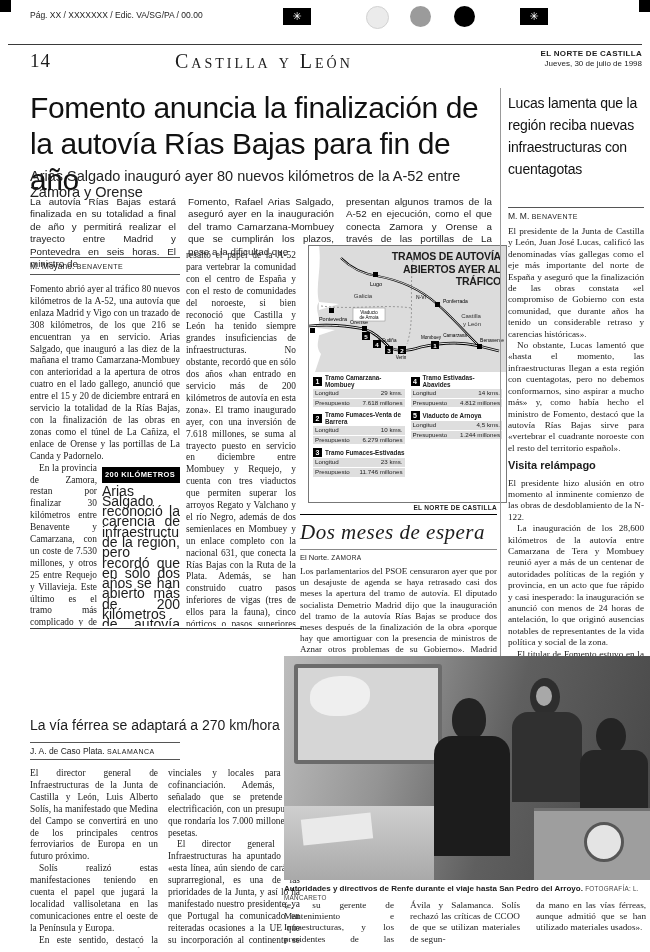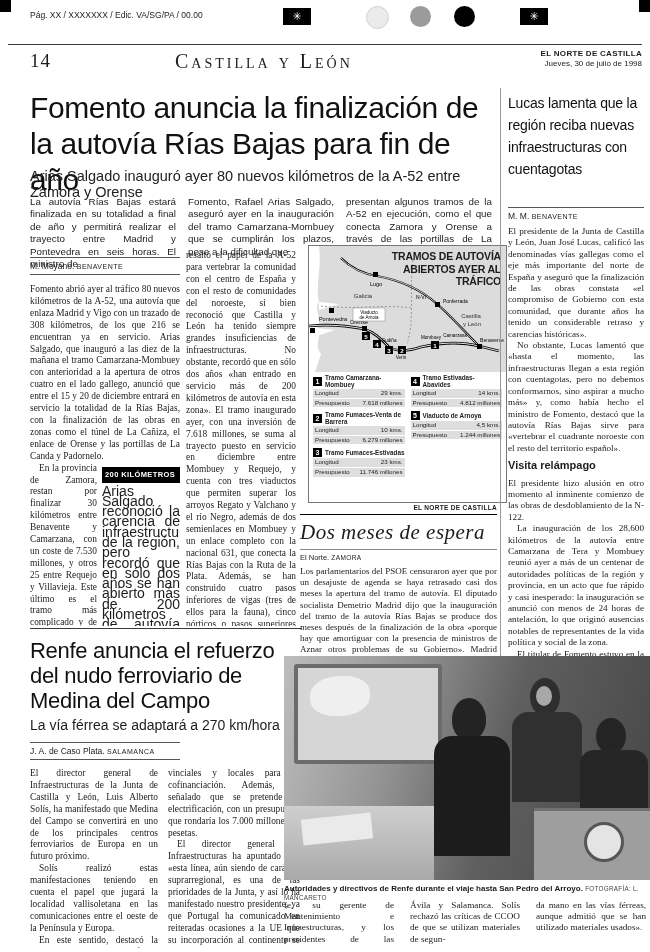--- a/index.html
+++ b/index.html
@@ -273,21 +273,20 @@
   <div class="abs sb-body jt serif" style="left:508px;top:226px;width:136px;height:440px;overflow:hidden;">
     <p>El presidente de la Junta de Castilla y León, Juan José Lucas, calificó las denominadas vías gallegas como el eje más importante del norte de España y aseguró que la finalización de las obras constata «el compromiso de Gobierno con esta comunidad, que durante años ha tenido un considerable retraso y carencias históricas».</p>
     <p>No obstante, Lucas lamentó que «hasta el momento, las infraestructuras llegan a esta región con cuentagotas, pero no debemos conformarnos, sino aspirar a mucho más» y, como había hecho el ministro de Fomento, destacó que la autovía Rías Bajas sirve para «vertebrar el cuadrante noroeste con el resto del territorio español».</p>
     <div class="sb-subhead sans">Visita relámpago</div>
     <p style="text-indent:0;">El presidente hizo alusión en otro momento al inminente comienzo de las obras de desdoblamiento de la N-122.</p>
     <p>La inauguración de los 28,600 kilómetros de la autovía entre Camarzana de Tera y Mombuey reunió ayer a más de un centenar de autoridades políticas de la región y provincia, en un acto que fue rápido y casi inesperado: la inauguración se anunció con menos de 24 horas de antelación, lo que originó ausencias notables de representantes de la vida política y social de la zona.</p>
     <p>El titular de Fomento estuvo en la zona menos de media hora, el tiempo justo para presidir el acto y declarar la apertura al tráfico.</p>
   </div>
 
   <div class="rule" style="left:30px;top:628px;width:272px;height:1px;"></div>
-  <div class="abs sans renfe-headline" style="left:30px;top:638px;width:278px;">Renfe anuncia el refuerzo del nudo ferroviario de Medina del Campo</div>
   <div class="abs sans renfe-deck" style="left:30px;top:717px;width:278px;">La vía férrea se adaptará a 270 km/hora</div>
   <div class="abs sans byline" style="left:30px;top:742px;width:150px;">
     <span>J. A. de Caso Plata.</span>
     <span class="agency">SALAMANCA</span>
   </div>
   <div class="abs bodytxt jt" style="left:30px;top:768px;width:128px;height:180px;overflow:hidden;">
     <p>El director general de Infraestructuras de la Junta de Castilla y León, Luis Alberto Solís, ha manifestado que Medina del Campo se convertirá en uno de los principales centros ferroviarios de Europa en un futuro próximo.</p>
     <p>Solís realizó estas manifestaciones teniendo en cuenta el papel que jugará la localidad vallisoletana en las comunicaciones entre el oeste de la Península y Europa.</p>
     <p>En este sentido, destacó la necesidad de adaptar la vía férrea Medina del Campo-Salamanca-Fuentes de Oñoro a 160 kilómetros/hora, para lo cual la Junta está buscando acuerdos con Renfe e instituciones pro-</p>
   </div>

